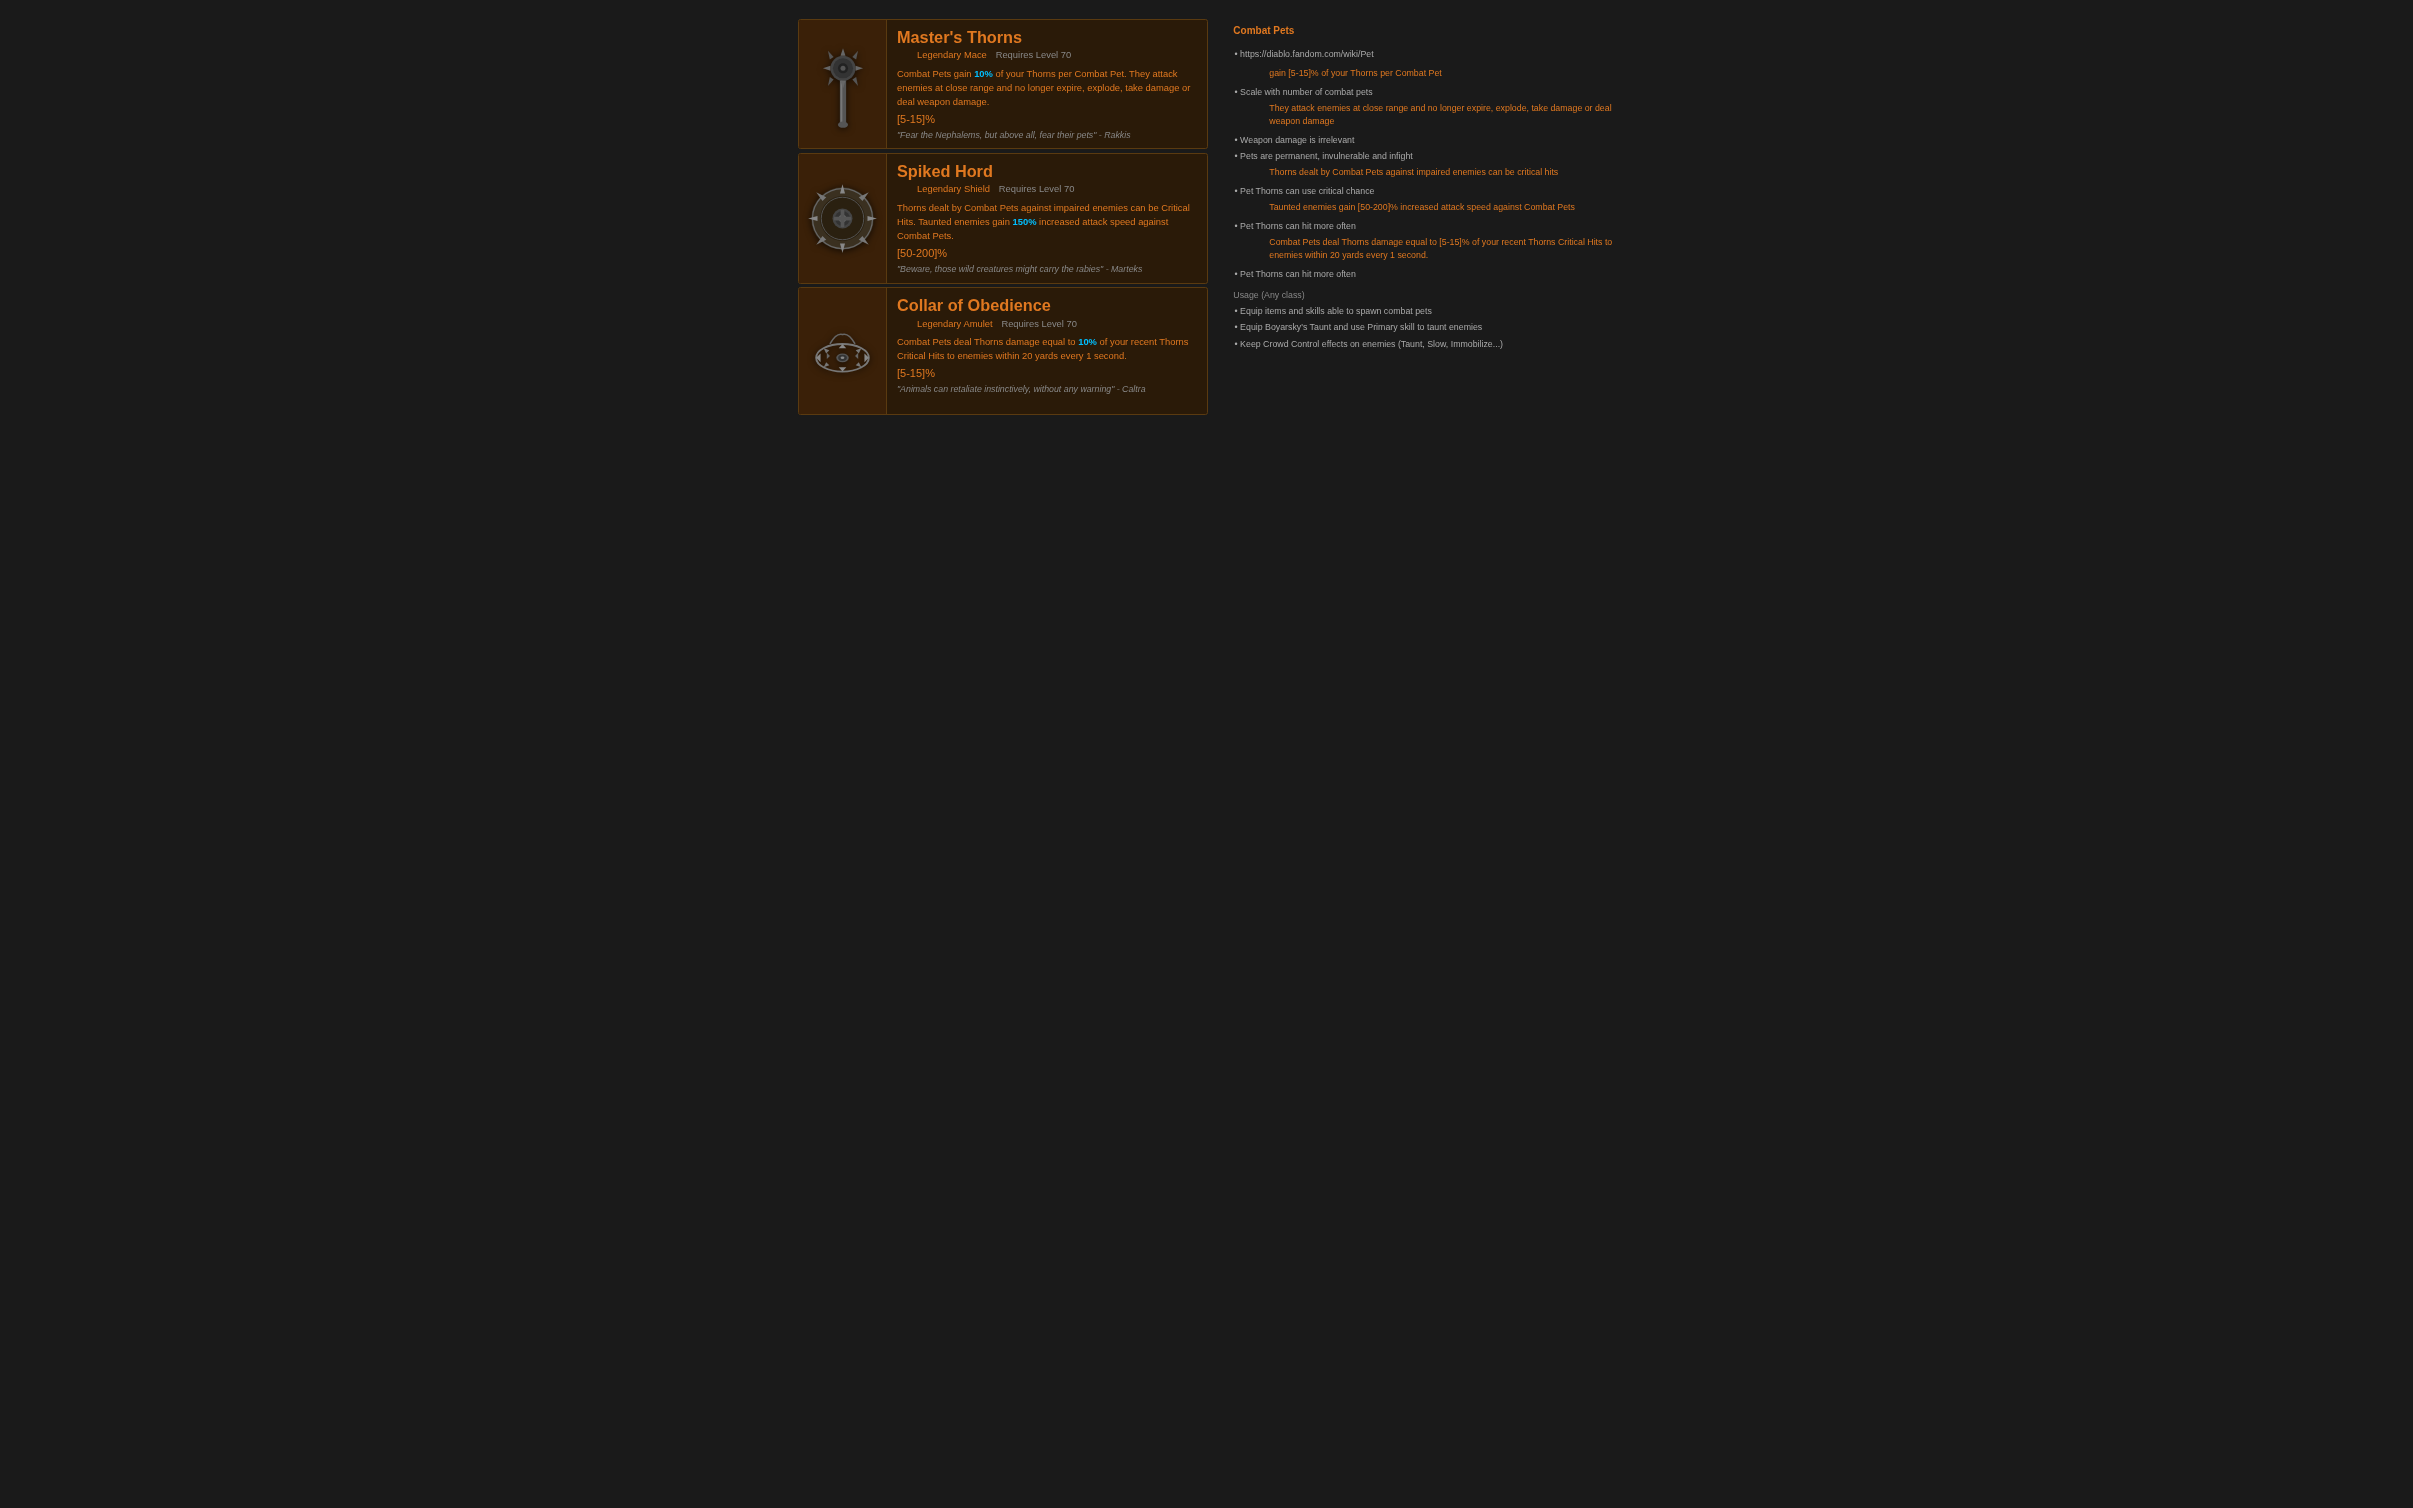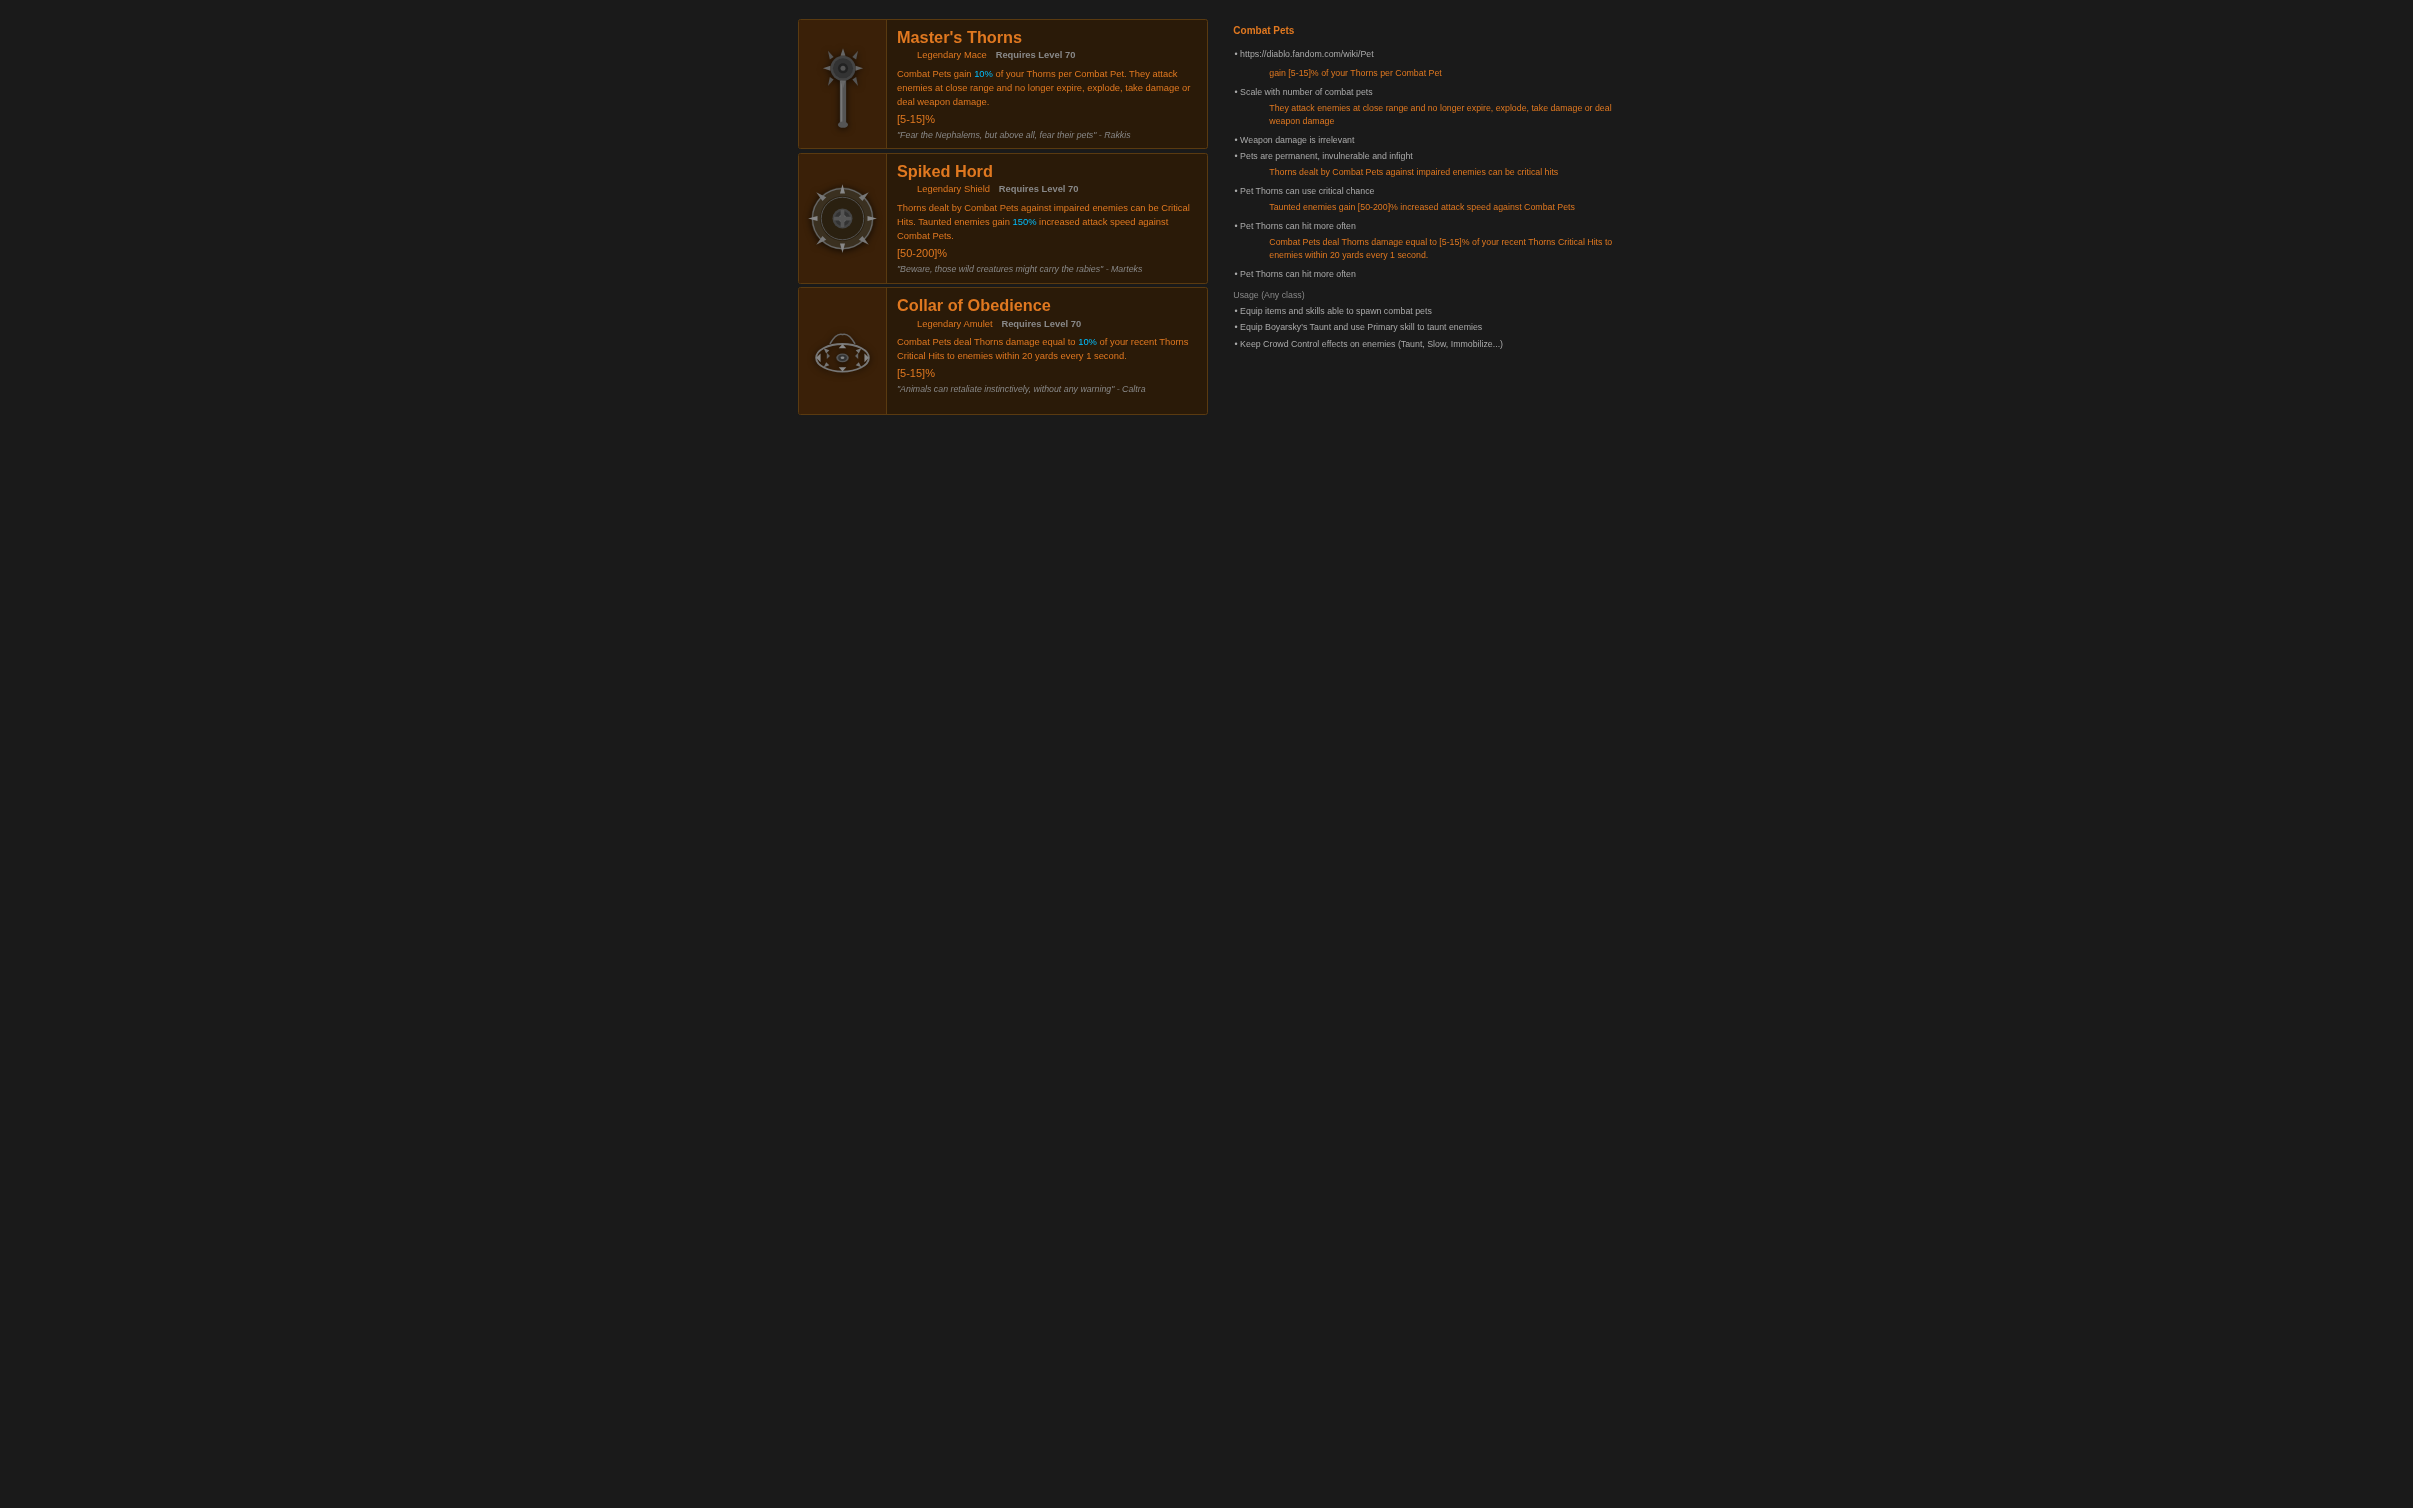--- a/index.html
+++ b/index.html
@@ -67,31 +67,30 @@
       margin-bottom: 6.3px;
     }
     .item-type {
       color: #e07820;
       font-size: 9.4px;
       padding-left: 20px;
     }
     .item-level {
       color: #888;
       font-size: 9.4px;
-      font-weight: bold;
     }
     .item-desc {
       color: #e07820;
       font-size: 9.4px;
       line-height: 1.5;
       margin-bottom: 3.8px;
     }
     .item-desc .highlight {
       color: #00bfff;
-      font-weight: normal;
+      font-weight: bold;
     }
     .item-range {
       color: #e07820;
       font-size: 11px;
       margin-bottom: 5px;
     }
     .item-flavor {
       color: #888;
       font-style: italic;
       font-size: 8.8px;

